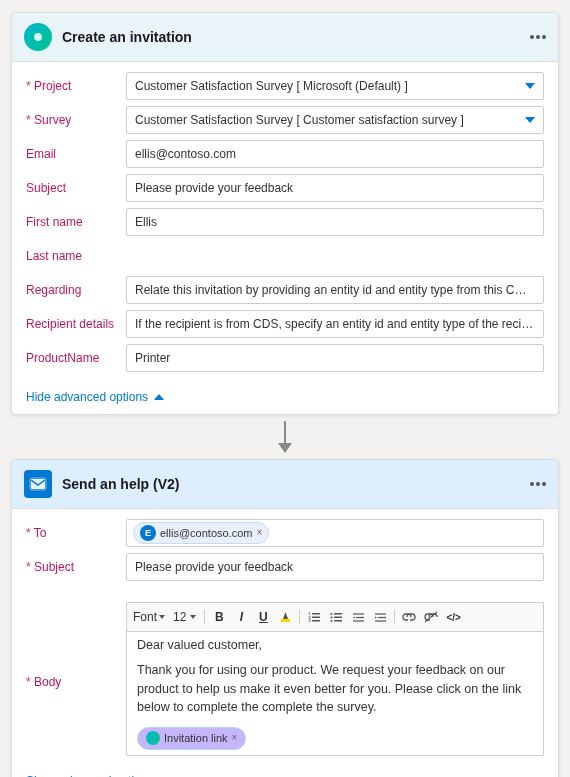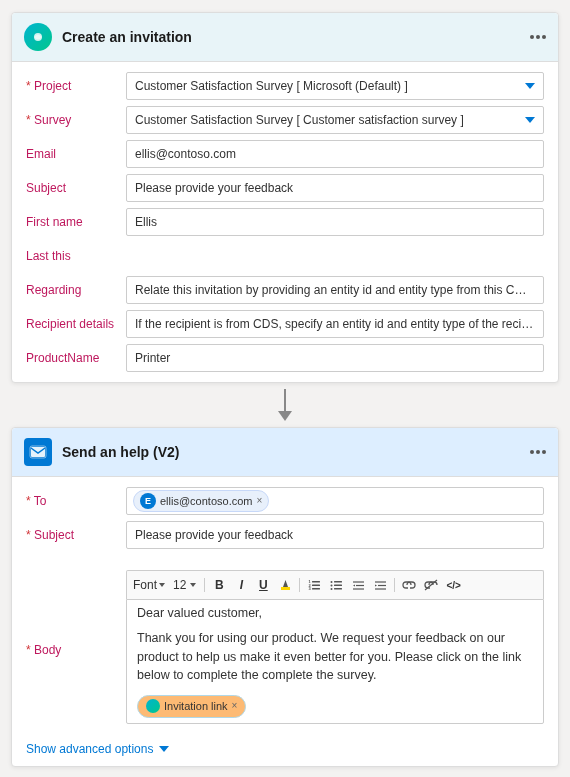--- a/index.html
+++ b/index.html
@@ -298,21 +298,21 @@
     }
 
     .body-editor p {
       margin-bottom: 6px;
     }
 
     .invitation-tag {
       display: inline-flex;
       align-items: center;
       gap: 4px;
-      background: #fdba74;
+      background: #c4b5fd;
       border: 1px solid #b0d8e8;
       border-radius: 12px;
       padding: 2px 8px;
       font-size: 11px;
       margin-top: 4px;
     }
 
     .invitation-tag-icon {
       width: 14px;
       height: 14px;
@@ -394,40 +394,44 @@
         <span class="form-label">Subject</span>
         <input type="text" class="form-input" value="Please provide your feedback" style="">
       </div>
 
       <div class="form-row">
         <span class="form-label">First name</span>
         <input type="text" class="form-input" value="Ellis" style="">
       </div>
 
       <div class="form-row">
-        <span class="form-label">Last this</span>
+        <span class="form-label">Last name</span>
       </div>
 
       <div class="form-row">
         <span class="form-label">Regarding</span>
         <input type="text" class="form-input" value="Relate this invitation by providing an entity id and entity type from this CDS in t" style="">
       </div>
 
       <div class="form-row">
         <span class="form-label">Recipient details</span>
         <input type="text" class="form-input" value="If the recipient is from CDS, specify an entity id and entity type of the recipient" style="">
       </div>
 
       <div class="form-row">
         <span class="form-label">ProductName</span>
         <input type="text" class="form-input" value="Printer" style="">
       </div>
 
     </div>
 
+    <div class="hide-advanced">
+      <span>Hide advanced options</span>
+      <div class="chevron-up"></div>
+    </div>
   </div>
 
   <div class="arrow-connector">
     <div class="arrow-line"></div>
     <div class="arrow-head"></div>
   </div>
 
   <div class="card">
     <div class="card-header" style="background: #ddeeff;">
       <div class="card-header-icon outlook">

